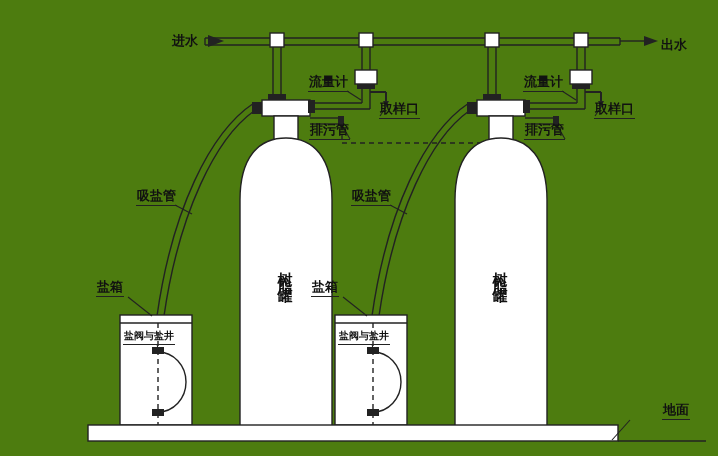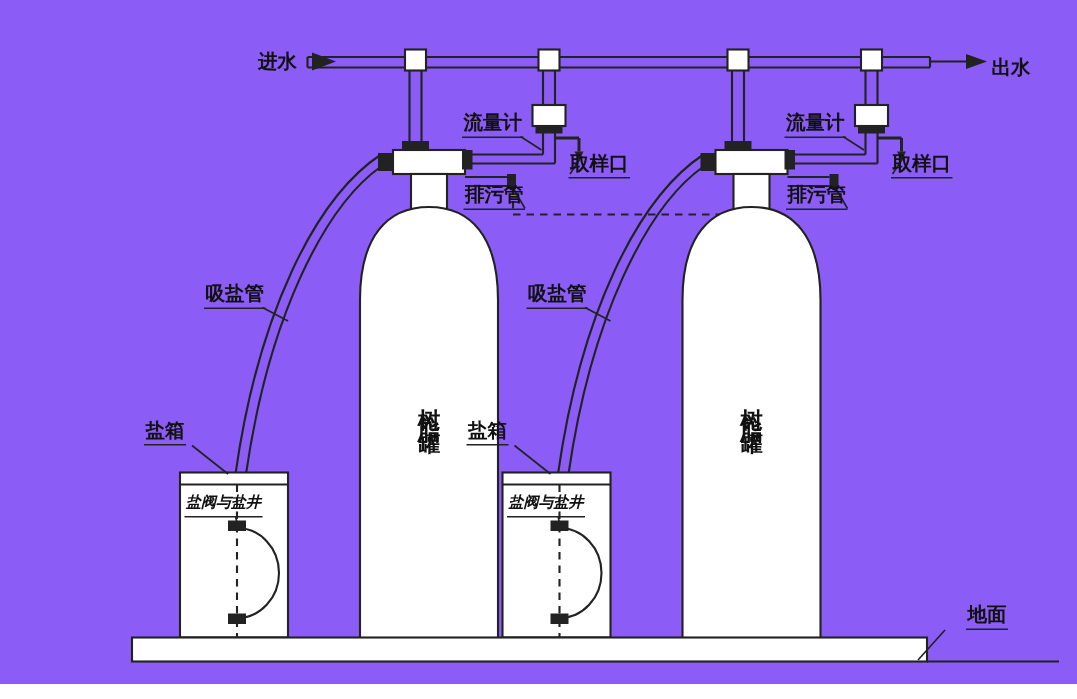--- a/index.html
+++ b/index.html
@@ -1,21 +1,21 @@
 <!DOCTYPE html>
 <html><head>
 <meta charset="utf-8">
 <style>
   html,body{margin:0;padding:0;background:#fff;}
-  #stage{position:relative;width:718px;height:456px;background:#8b5cf6;overflow:hidden;
+  #stage{position:relative;width:718px;height:456px;background:#4d7c0f;overflow:hidden;
          font-family:"Liberation Sans","DejaVu Sans",sans-serif;}
   svg{position:absolute;left:0;top:0;}
   .label{position:absolute;font-weight:bold;font-size:13px;color:#111;white-space:nowrap;line-height:15px;}
   .u{border-bottom:1.5px solid #222;padding:0 1px 2px 1px;}
-  .small{font-size:10px;line-height:12px;font-style:italic;}
+  .small{font-size:10px;line-height:12px;}
   .vert{writing-mode:vertical-rl;text-orientation:upright;font-size:15px;letter-spacing:8px;}
 </style>
 </head>
 <body>
 
 <div id="stage">
 
   <svg width="718" height="466" viewBox="0 0 718 466">
     <g stroke="#222" stroke-width="1.4" fill="none">
 
@@ -172,14 +172,14 @@
 
   <div class="label u" style="left:96px;top:279px;">盐箱</div>
   <div class="label u" style="left:311px;top:279px;">盐箱</div>
 
   <div class="label u small" style="left:123px;top:330px;">盐阀与盐井</div>
   <div class="label u small" style="left:338px;top:330px;">盐阀与盐井</div>
 
   <div class="label vert" style="left:278px;top:260px;">树脂罐</div>
   <div class="label vert" style="left:493px;top:260px;">树脂罐</div>
 
-  <div class="label u" style="left:644px;top:402px;">地面</div>
+  <div class="label u" style="left:662px;top:402px;">地面</div>
 </div>
 
 </body></html>

